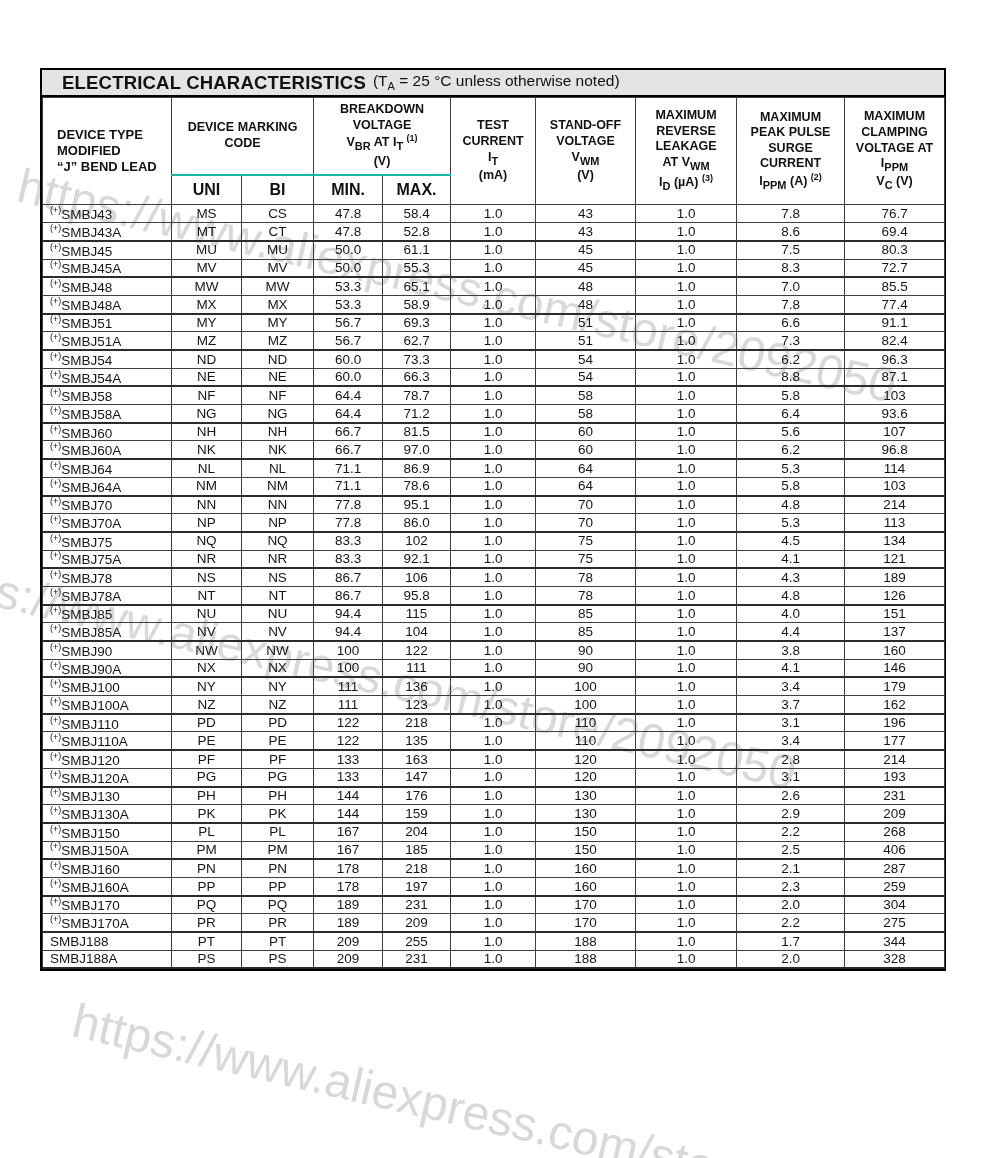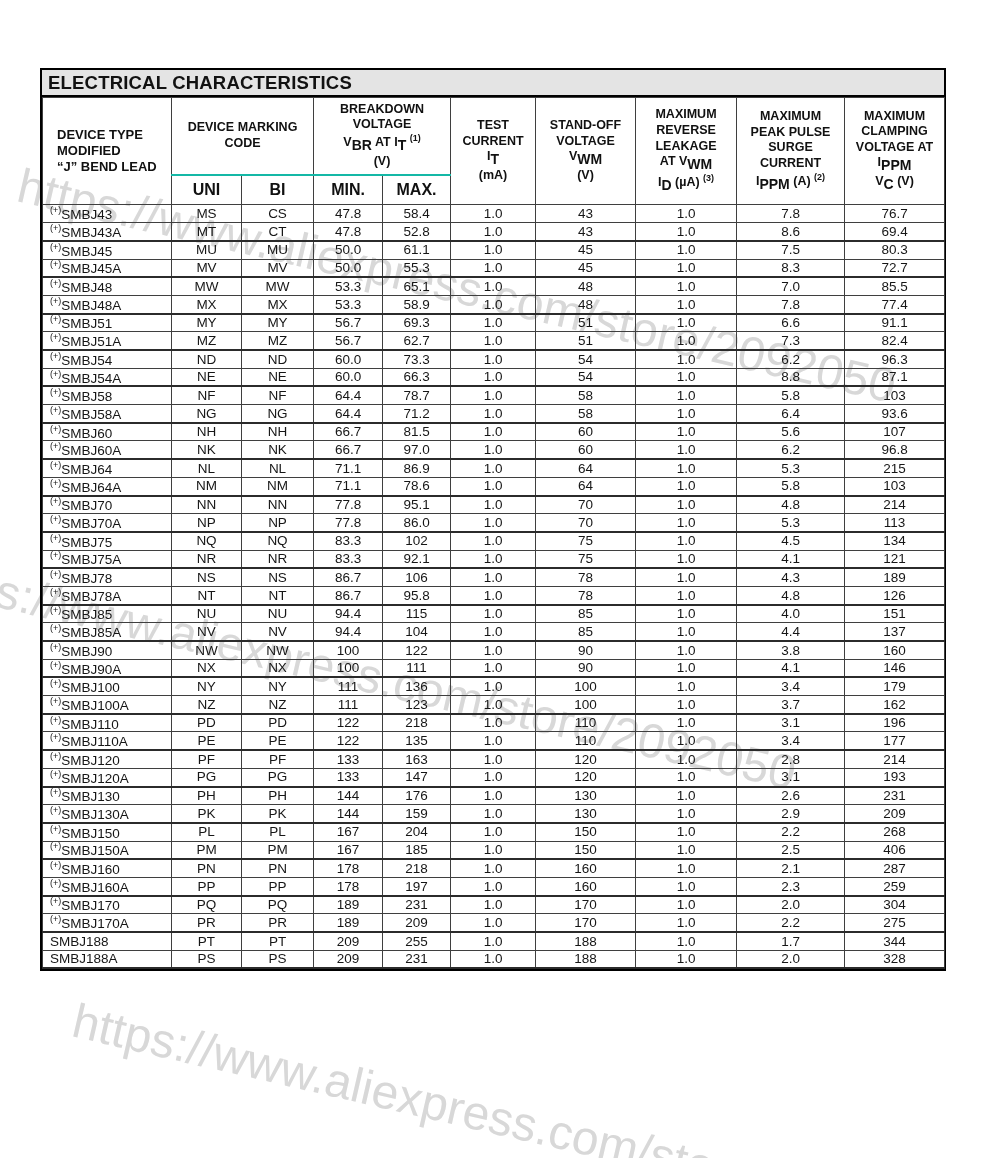--- a/index.html
+++ b/index.html
@@ -35,21 +35,21 @@
     width: 906px;
     z-index: 1;
     border: 2px solid #000000;
   }
   .title-bar {
     background: #e4e4e4;
     border-bottom: 2px solid #000000;
     height: 27px;
     display: flex;
     align-items: center;
-    padding-left: 6px;
+    padding-left: 20px;
     white-space: nowrap;
   }
   .title-bold {
     font-weight: bold;
     font-size: 18.5px;
     letter-spacing: 0.2px;
   }
   .title-cond {
     font-size: 15.5px;
     margin-left: 7px;
@@ -90,21 +90,21 @@
   thead tr.hdr-sub th {
     height: 30px;
     font-size: 16px;
     border-top: 2px solid #14b8a6;
   }
   th.h-device {
     text-align: left;
     padding-left: 14px;
     font-size: 13px;
   }
-  thead sub { font-size: 14px; }
+  thead sub { font-size: 11px; }
   thead sup { font-size: 9px; }
   thead tr.hdr-main { border-bottom: 2px solid #555555; }
   tbody td {
     font-size: 13.5px;
     height: 18.2px;
     line-height: 1;
     padding: 0 2px;
     color: #161616;
   }
   tbody td.device-cell {
@@ -120,20 +120,21 @@
 
 <div class="page">
 
   <div class="watermark wm1">https://www.aliexpress.com/store/2092050</div>
   <div class="watermark wm2">https://www.aliexpress.com/store/2092050</div>
   <div class="watermark wm3">https://www.aliexpress.com/store/2092050</div>
 
   <div class="sheet">
     <div class="title-bar">
       <span class="title-bold">ELECTRICAL CHARACTERISTICS</span>
+      <span class="title-cond">(T<sub>A</sub> = 25 °C unless otherwise noted)</span>
     </div>
 
     <table>
       <colgroup>
         <col class="c-device">
           <col class="c-uni">
           <col class="c-bi">
           <col class="c-min">
           <col class="c-max">
         <col class="c-test">
@@ -332,21 +333,21 @@
           <tr>
             <td class="device-cell"><sup>(+)</sup>SMBJ64</td>
             <td>NL</td>
             <td>NL</td>
             <td>71.1</td>
             <td>86.9</td>
             <td>1.0</td>
             <td>64</td>
             <td>1.0</td>
             <td>5.3</td>
-            <td>215</td>
+            <td>114</td>
           </tr>
           <tr class="group-end">
             <td class="device-cell"><sup>(+)</sup>SMBJ64A</td>
             <td>NM</td>
             <td>NM</td>
             <td>71.1</td>
             <td>78.6</td>
             <td>1.0</td>
             <td>64</td>
             <td>1.0</td>

